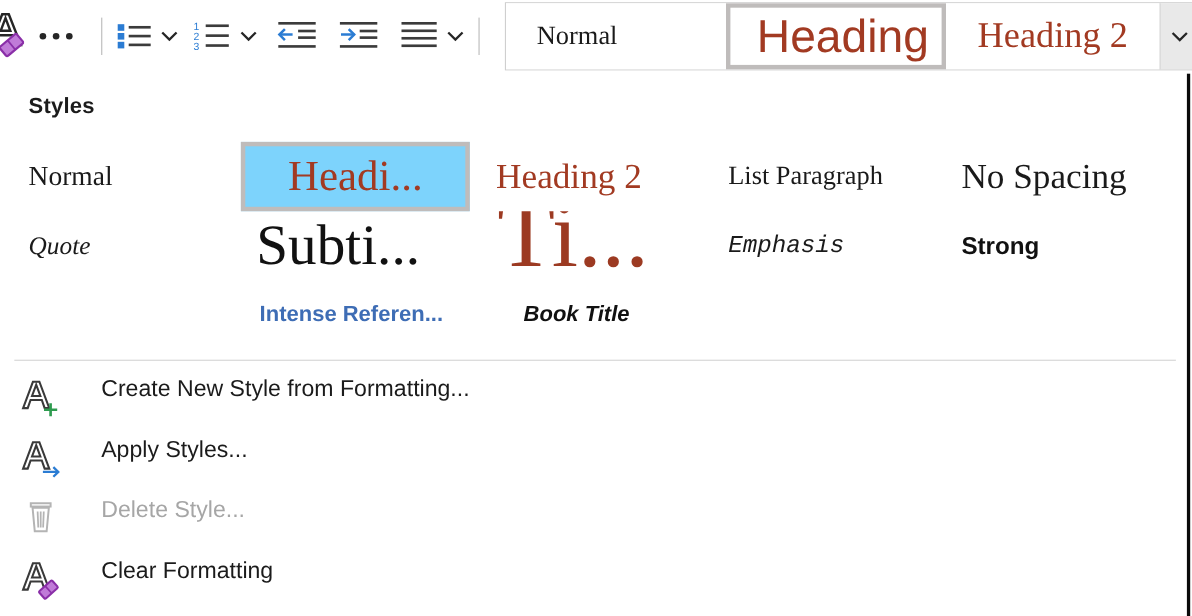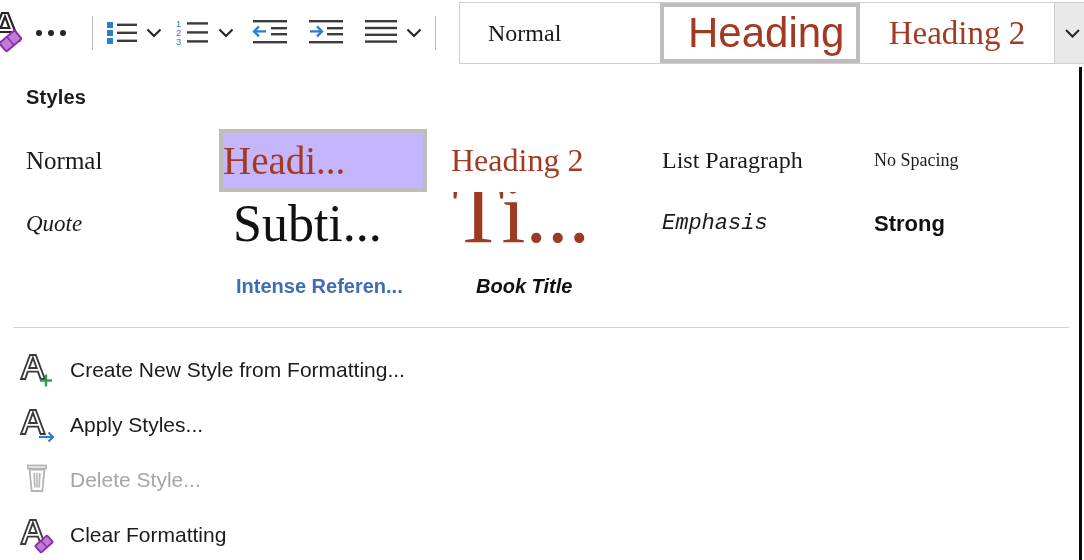--- a/index.html
+++ b/index.html
@@ -185,30 +185,30 @@
   .cell {
     position: absolute;
     height: 63px;
     display: flex;
     align-items: center;
     overflow: hidden;
     box-sizing: border-box;
   }
   .cell.boxed {
     border: 4px solid #bfbcbb;
-    background: #c4b5fd;
-    justify-content: flex-start;
+    background: #7dd3fc;
+    justify-content: center;
   }
 
   
   .p-normal   { font-family: "Liberation Serif", serif;  font-size: 25px; color: #1a1a1a; }
   .p-h1       { font-family: "Liberation Serif", serif;  font-size: 39px; color: #A23A22; white-space: nowrap; }
   .p-h2       { font-family: "Liberation Serif", serif;  font-size: 32px; color: #A23A22; white-space: nowrap; }
   .p-listpara { font-family: "Liberation Serif", serif;  font-size: 24px; color: #1a1a1a; }
-  .p-nospace  { font-family: "Liberation Serif", serif;  font-size: 18px; color: #1a1a1a; }
+  .p-nospace  { font-family: "Liberation Serif", serif;  font-size: 32px; color: #1a1a1a; }
   .p-quote    { font-family: "Liberation Serif", serif;  font-size: 23px; color: #1a1a1a; font-style: italic; }
   .p-subtitle { font-family: "Liberation Serif", serif;  font-size: 52px; color: #111111; white-space: nowrap; }
   .p-title    { font-family: "Liberation Serif", serif;  font-size: 86px; color: #9C3A22; white-space: nowrap; line-height: .82; }
   .p-emph     { font-family: Liberation Mono, monospace; font-size: 22px; color: #1a1a1a; font-style: italic; }
   .p-strong   { font-family: "Liberation Sans", sans-serif; font-size: 22px; color: #111111; font-weight: bold; }
   .p-subref   { font-family: "Liberation Sans", sans-serif; font-size: 20px; color: #7a7a7a; }
   .p-intref   { font-family: "Liberation Sans", sans-serif; font-size: 20px; color: #3E6DB5; font-weight: bold; white-space: nowrap; }
   .p-booktit  { font-family: "Liberation Sans", sans-serif; font-size: 20px; color: #111111; font-weight: bold; font-style: italic; }
 
   .divider {
@@ -222,23 +222,24 @@
 
   
   .cmds {
     position: absolute;
     left: 0;
     top: 275px;
     width: 1082px;
   }
   .cmd {
     display: flex;
-    align-items: center;
+    align-items: flex-start;
     height: 55px;
     padding-left: 16px;
+    gap: 22px;
   }
   .cmd-ico {
     width: 44px;
     height: 40px;
     flex: 0 0 44px;
     display: flex;
     align-items: center;
     justify-content: center;
   }
   .cmd-lbl {

